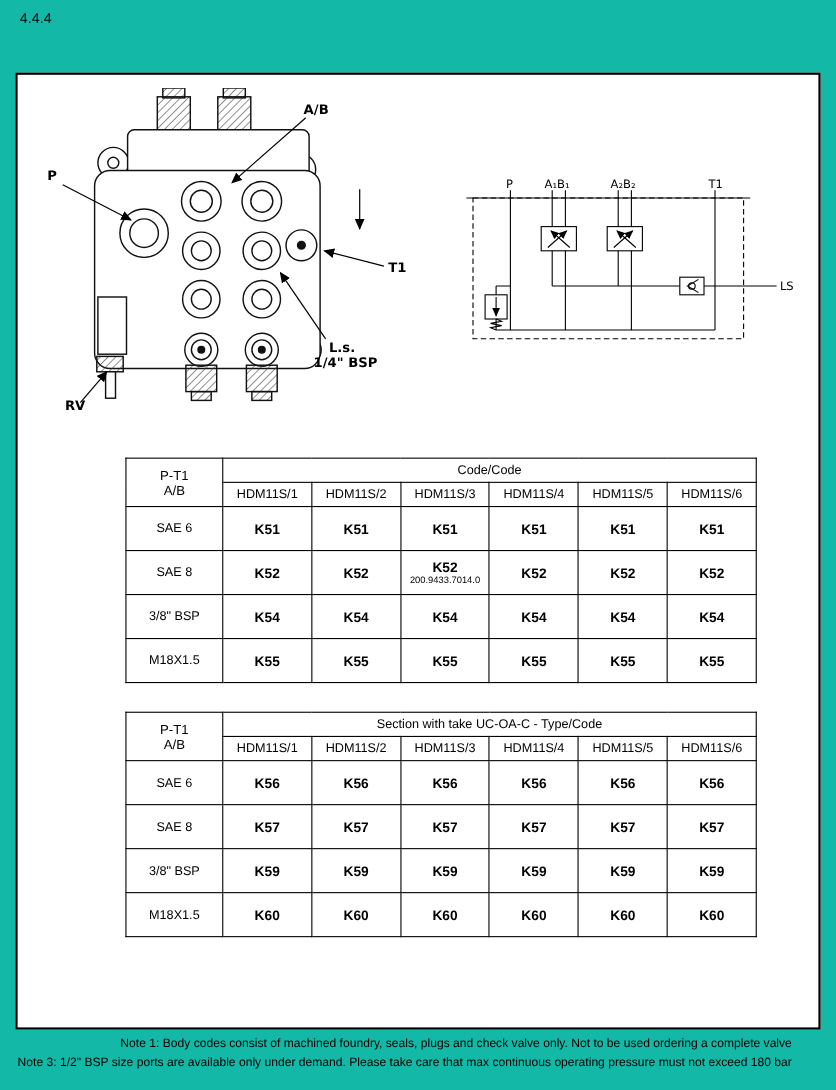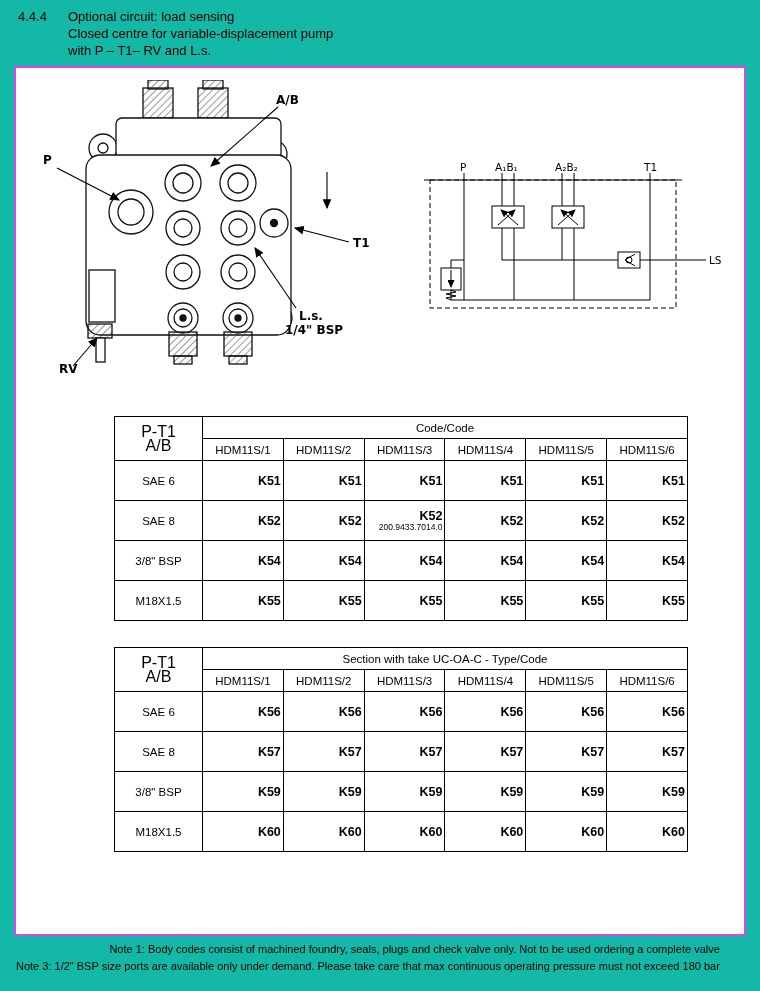--- a/index.html
+++ b/index.html
@@ -10,61 +10,56 @@
     color:#000;
   }
   .page { position:absolute; inset:0; background:#14b8a6; overflow:hidden; }
 
   .doc-header { position:absolute; top:8px; left:18px; display:flex; font-size:13px; line-height:17px; }
   .sec-num { width:50px; }
   .title-block div { white-space:nowrap; }
 
   .main-box {
     position:absolute; left:14px; top:66px; width:732px; height:870px;
-    border:2px solid #d946ef; background:#fff;
+    border:2px solid #000000; background:#fff;
   }
 
   svg.valve { position:absolute; left:15px; top:12px; }
   svg.schematic { position:absolute; left:398px; top:92px; }
   svg text { font-family:"DejaVu Sans","Liberation Sans",sans-serif; }
   .draw-label { font-size:12px; font-weight:bold; fill:#000; }
   .schem-label { font-size:10.5px; fill:#000; }
 
   table.spec-table {
     position:absolute; border-collapse:collapse; table-layout:fixed;
     width:574px; background:#fff; font-size:11.5px;
   }
   table#table1 { left:98px; top:348px; }
   table#table2 { left:98px; top:579px; }
   .spec-table th, .spec-table td {
     border:1px solid #000; text-align:center; vertical-align:middle;
     font-weight:normal; padding:0 2px; overflow:hidden;
   }
   .spec-table thead tr { height:22px; }
   .spec-table tbody tr { height:40px; }
-  .spec-table th.corner { width:88px; font-size:16px; line-height:14px; }
-  .spec-table td { font-weight:bold; font-size:12.5px;text-align:right; }
+  .spec-table th.corner { width:88px; font-size:12px; line-height:14px; }
+  .spec-table td { font-weight:bold; font-size:12.5px; }
   .spec-table .code-sub { font-size:8.5px; font-weight:normal; line-height:9px; }
   .spec-table .code-main { line-height:13px; }
 
   .notes { position:absolute; left:16px; top:941px; font-size:11px; line-height:16.5px; }
   .notes div { white-space:nowrap;text-align:right; }
 </style>
 </head>
 <body>
 
 <div class="page">
 
   <div class="doc-header">
     <div class="sec-num">4.4.4</div>
-    <div class="title-block">
-      <div>Optional circuit: load sensing</div>
-      <div>Closed centre for variable-displacement pump</div>
-      <div>with P – T1– RV and L.s.</div>
-    </div>
   </div>
 
   <div class="main-box">
 
     <svg class="valve" width="380" height="300" viewBox="0 0 380 300">
       <defs>
         <pattern id="hatch" width="5" height="5" patternUnits="userSpaceOnUse" patternTransform="rotate(45)">
           <line x1="0" y1="0" x2="0" y2="5" stroke="#333" stroke-width="1"></line>
         </pattern>
         <marker id="arr1" markerWidth="9" markerHeight="8" refX="8" refY="4" orient="auto">

